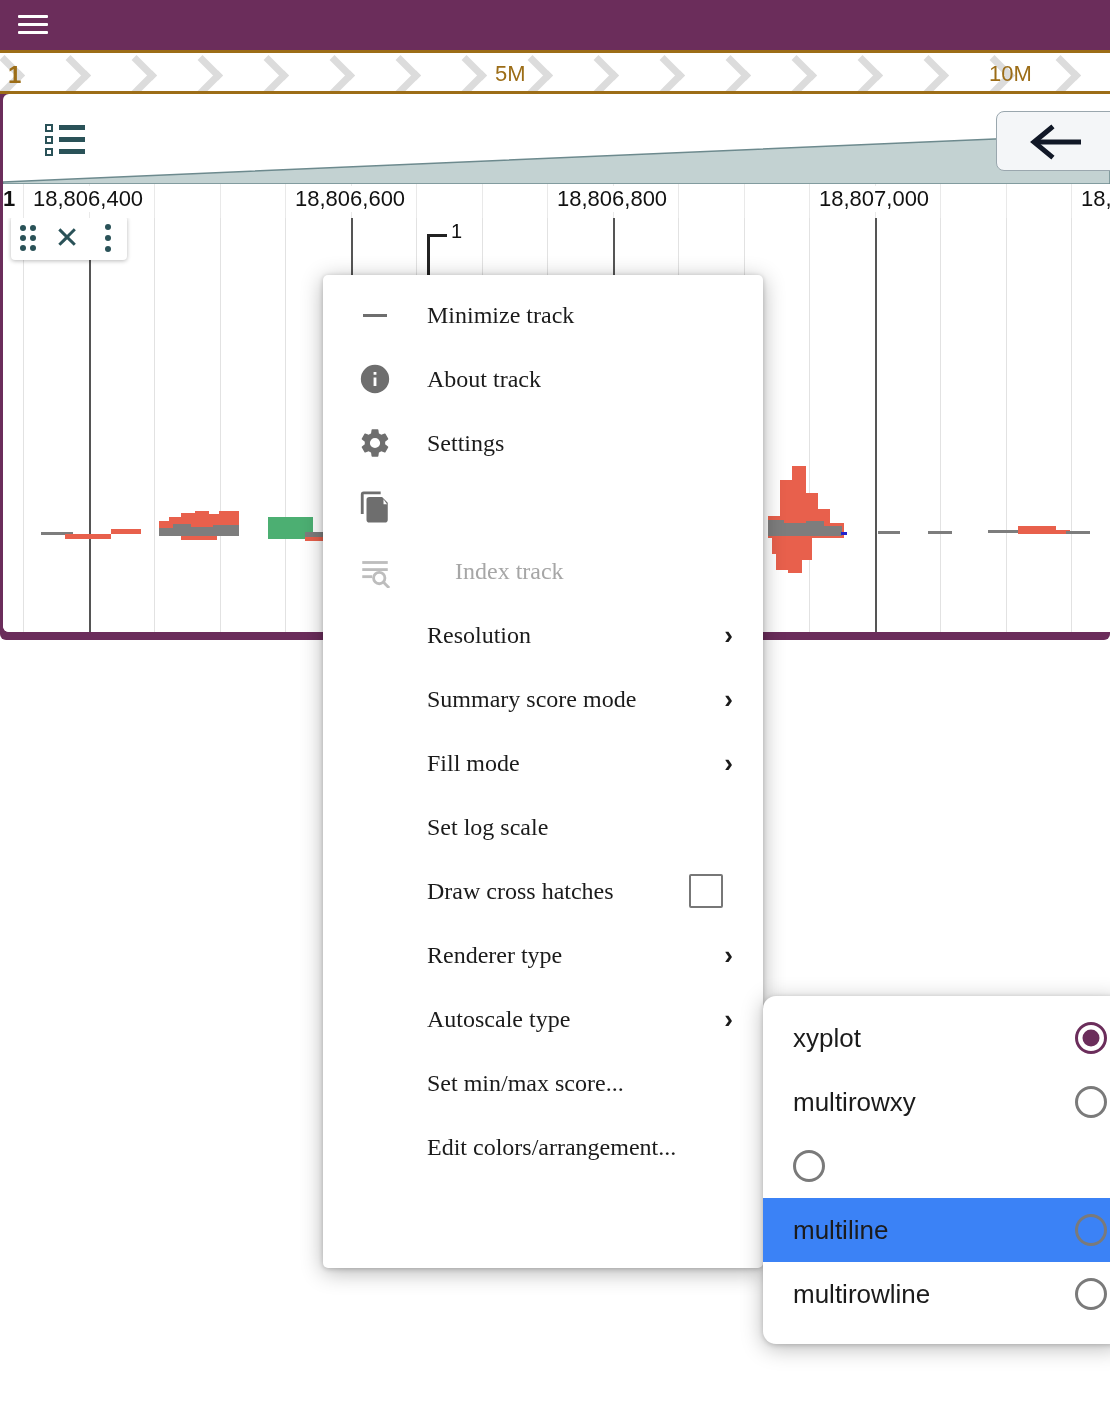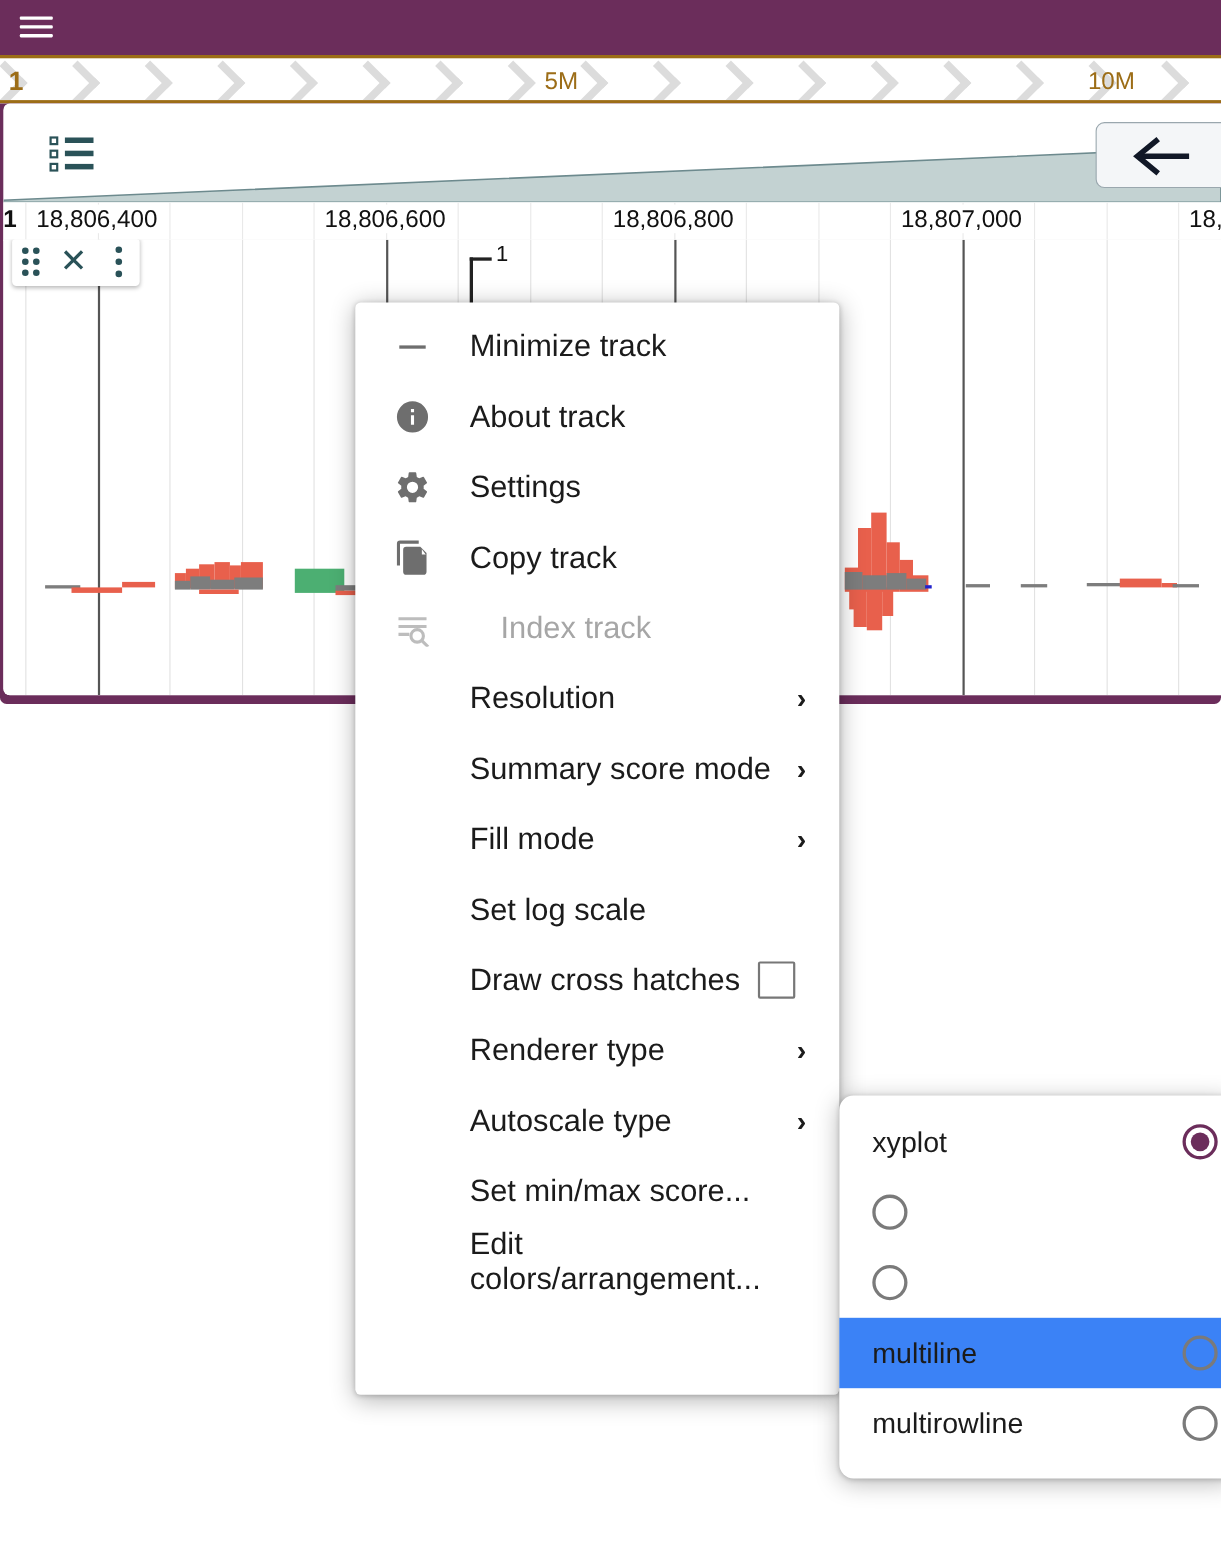--- a/index.html
+++ b/index.html
@@ -133,21 +133,21 @@
     position:absolute; left:323px; top:275px; width:440px; height:993px;
     background:#fff; border-radius:5px;
     box-shadow:0 4px 22px rgba(0,0,0,0.30), 0 1px 5px rgba(0,0,0,0.20);
     padding:8px 0; box-sizing:border-box; z-index:40;
   }
   .mi {
     position:relative; display:flex; align-items:center; height:64px;
     padding:0 18px 0 0; cursor:pointer;
   }
   .mi .ic { width:104px; display:flex; justify-content:center; align-items:center; }
-  .mi .lbl { font-size:28px; color:#1b1b1b; flex:1; }
+  .mi .lbl { font-size:24px; color:#1b1b1b; flex:1;font-family:Liberation Serif, serif; }
   .mi.disabled { cursor:default;gap:28px; }
   .mi.disabled .lbl { color:#a6a6a6; }
   .mi .arrow { font-size:26px; color:#1b1b1b; font-weight:bold; margin-left:auto; padding-right:12px; }
   .mi .cbox { width:30px; height:30px; border:2px solid #777; border-radius:2px; margin-left:auto; margin-right:22px; }
 
   
   .submenu {
     position:absolute; left:763px; top:996px; width:360px; height:348px;
     background:#fff; border-radius:13px;
     box-shadow:0 4px 22px rgba(0,0,0,0.28), 0 1px 5px rgba(0,0,0,0.18);
@@ -387,21 +387,20 @@
     </div>
 
 
     <div class="mi">
       <div class="ic">
         <svg width="34" height="34" viewBox="0 0 24 24" fill="#6e6e6e">
           <path d="M16 1H4a2 2 0 00-2 2v14h2V3h12V1z"></path>
           <path d="M19 5H8a2 2 0 00-2 2v14a2 2 0 002 2h11a2 2 0 002-2V9l-4-4zm-1 5V6.5L20.5 10H18z"></path>
         </svg>
       </div>
-      <div class="lbl">Copy track</div>
     </div>
 
     <div class="mi disabled">
       <div class="ic">
         <svg width="34" height="34" viewBox="0 0 24 24" fill="none" stroke="#bdbdbd" stroke-width="2">
           <line x1="3" y1="6" x2="21" y2="6"></line>
           <line x1="3" y1="11" x2="21" y2="11"></line>
           <line x1="3" y1="16" x2="10" y2="16"></line>
           <circle cx="15" cy="17" r="4"></circle>
           <line x1="18" y1="20" x2="22" y2="24"></line>
@@ -462,20 +461,21 @@
     </div>
 
   </div>
 
   <div class="submenu">
     <div class="si">
       <div class="slbl">xyplot</div>
       <div class="radio sel"></div>
     </div>
     <div class="si">
+      <div class="slbl">multirowxy</div>
       <div class="radio"></div>
     </div>
     <div class="si">
       <div class="radio"></div>
     </div>
     <div class="si hl">
       <div class="slbl">multiline</div>
       <div class="radio"></div>
     </div>
     <div class="si">

